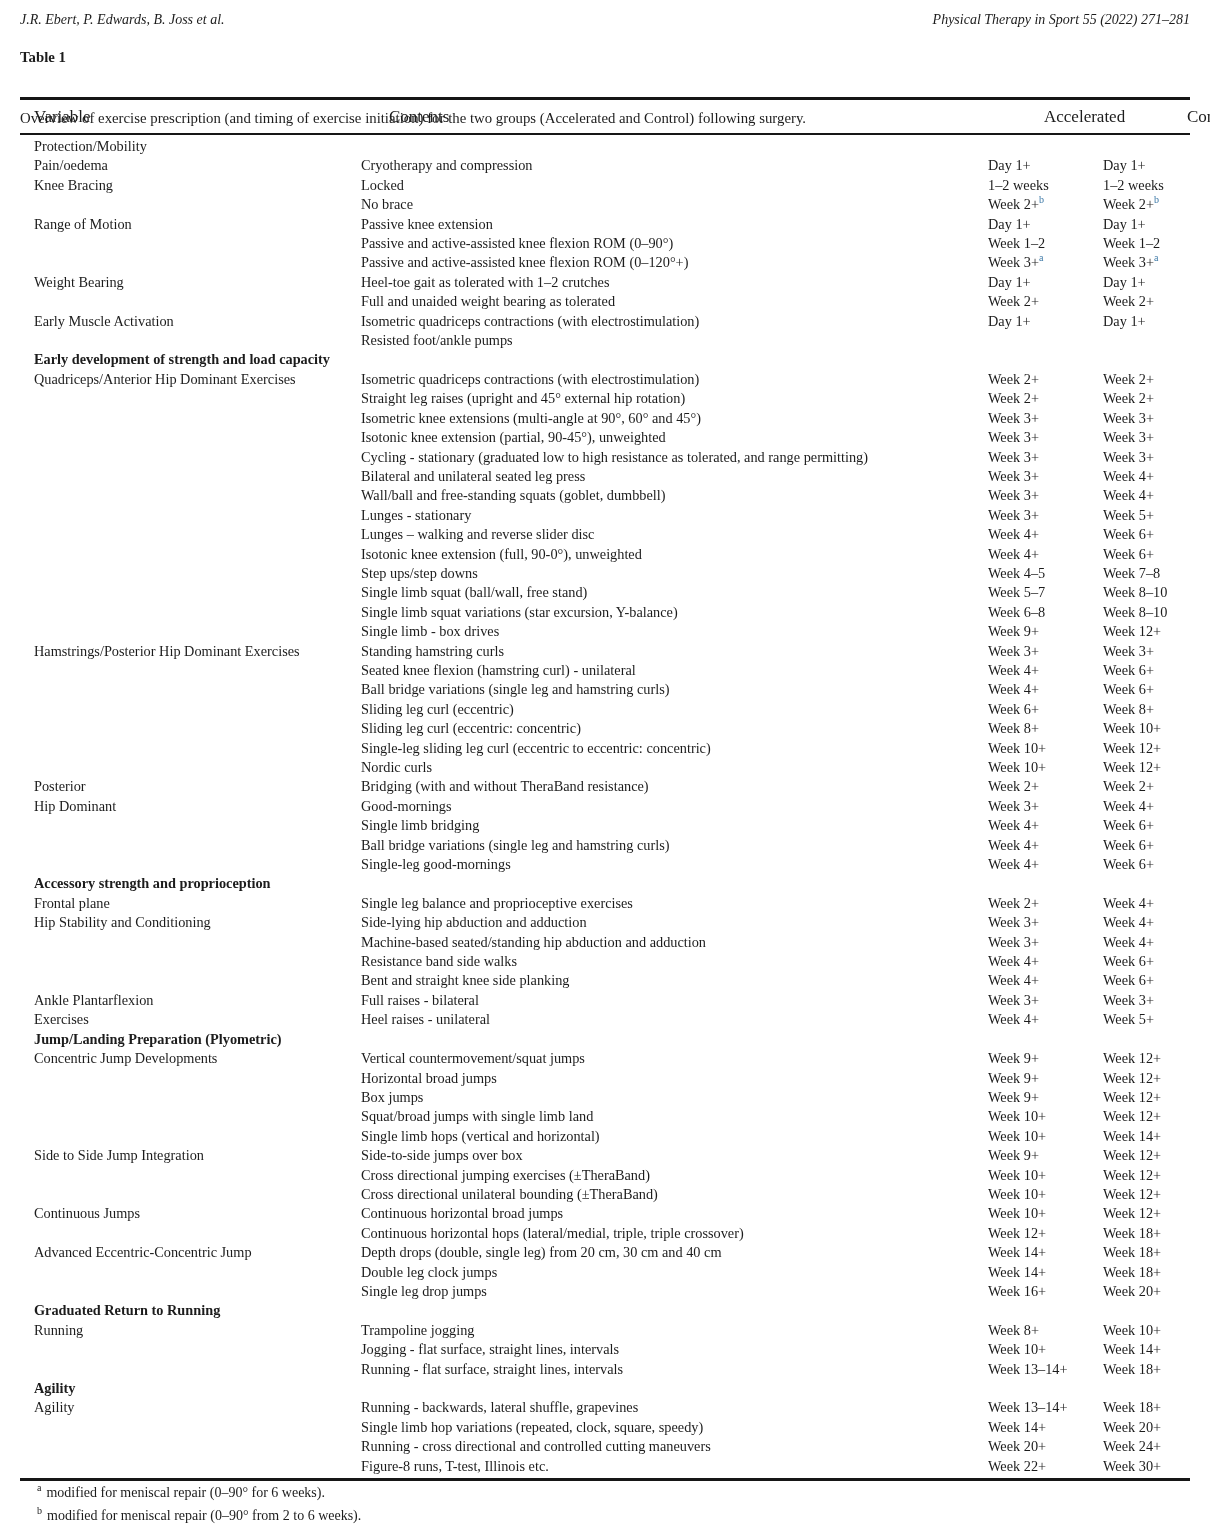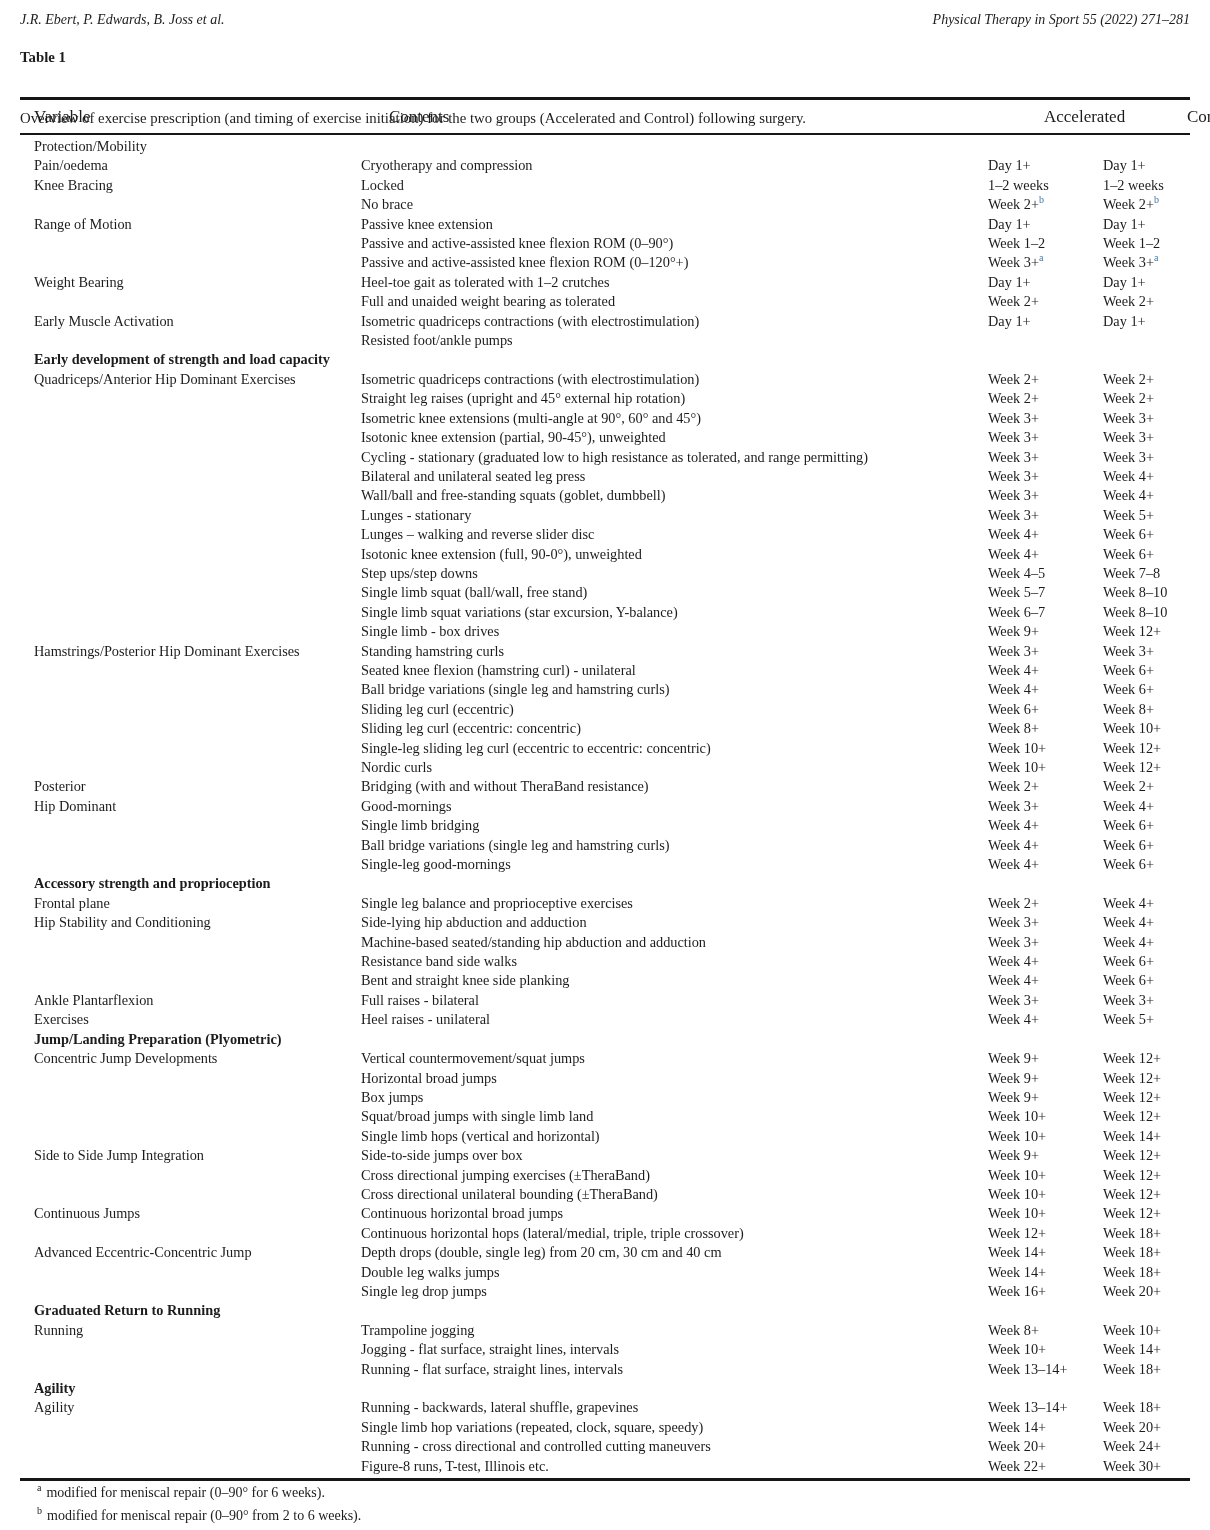--- a/index.html
+++ b/index.html
@@ -212,21 +212,21 @@
         </div>
         <div class="row">
           <span class="c-var"><span></span></span>
           <span class="c-cont"><span>Single limb squat (ball/wall, free stand)</span></span>
           <span class="c-acc"><span>Week 5–7</span></span>
           <span class="c-ctrl"><span>Week 8–10</span></span>
         </div>
         <div class="row">
           <span class="c-var"><span></span></span>
           <span class="c-cont"><span>Single limb squat variations (star excursion, Y-balance)</span></span>
-          <span class="c-acc"><span>Week 6–7</span></span>
+          <span class="c-acc"><span>Week 6–8</span></span>
           <span class="c-ctrl"><span>Week 8–10</span></span>
         </div>
         <div class="row">
           <span class="c-var"><span></span></span>
           <span class="c-cont"><span>Single limb - box drives</span></span>
           <span class="c-acc"><span>Week 9+</span></span>
           <span class="c-ctrl"><span>Week 12+</span></span>
         </div>
         <div class="row">
           <span class="c-var"><span>Hamstrings/Posterior Hip Dominant Exercises</span></span>
@@ -405,21 +405,21 @@
           <span class="c-ctrl"><span>Week 18+</span></span>
         </div>
         <div class="row">
           <span class="c-var"><span>Advanced Eccentric-Concentric Jump</span></span>
           <span class="c-cont"><span>Depth drops (double, single leg) from 20 cm, 30 cm and 40 cm</span></span>
           <span class="c-acc"><span>Week 14+</span></span>
           <span class="c-ctrl"><span>Week 18+</span></span>
         </div>
         <div class="row">
           <span class="c-var"><span></span></span>
-          <span class="c-cont"><span>Double leg walks jumps</span></span>
+          <span class="c-cont"><span>Double leg clock jumps</span></span>
           <span class="c-acc"><span>Week 14+</span></span>
           <span class="c-ctrl"><span>Week 18+</span></span>
         </div>
         <div class="row">
           <span class="c-var"><span></span></span>
           <span class="c-cont"><span>Single leg drop jumps</span></span>
           <span class="c-acc"><span>Week 16+</span></span>
           <span class="c-ctrl"><span>Week 20+</span></span>
         </div>
         <div class="row section bold"><span class="c-section">Graduated Return to Running</span></div>

